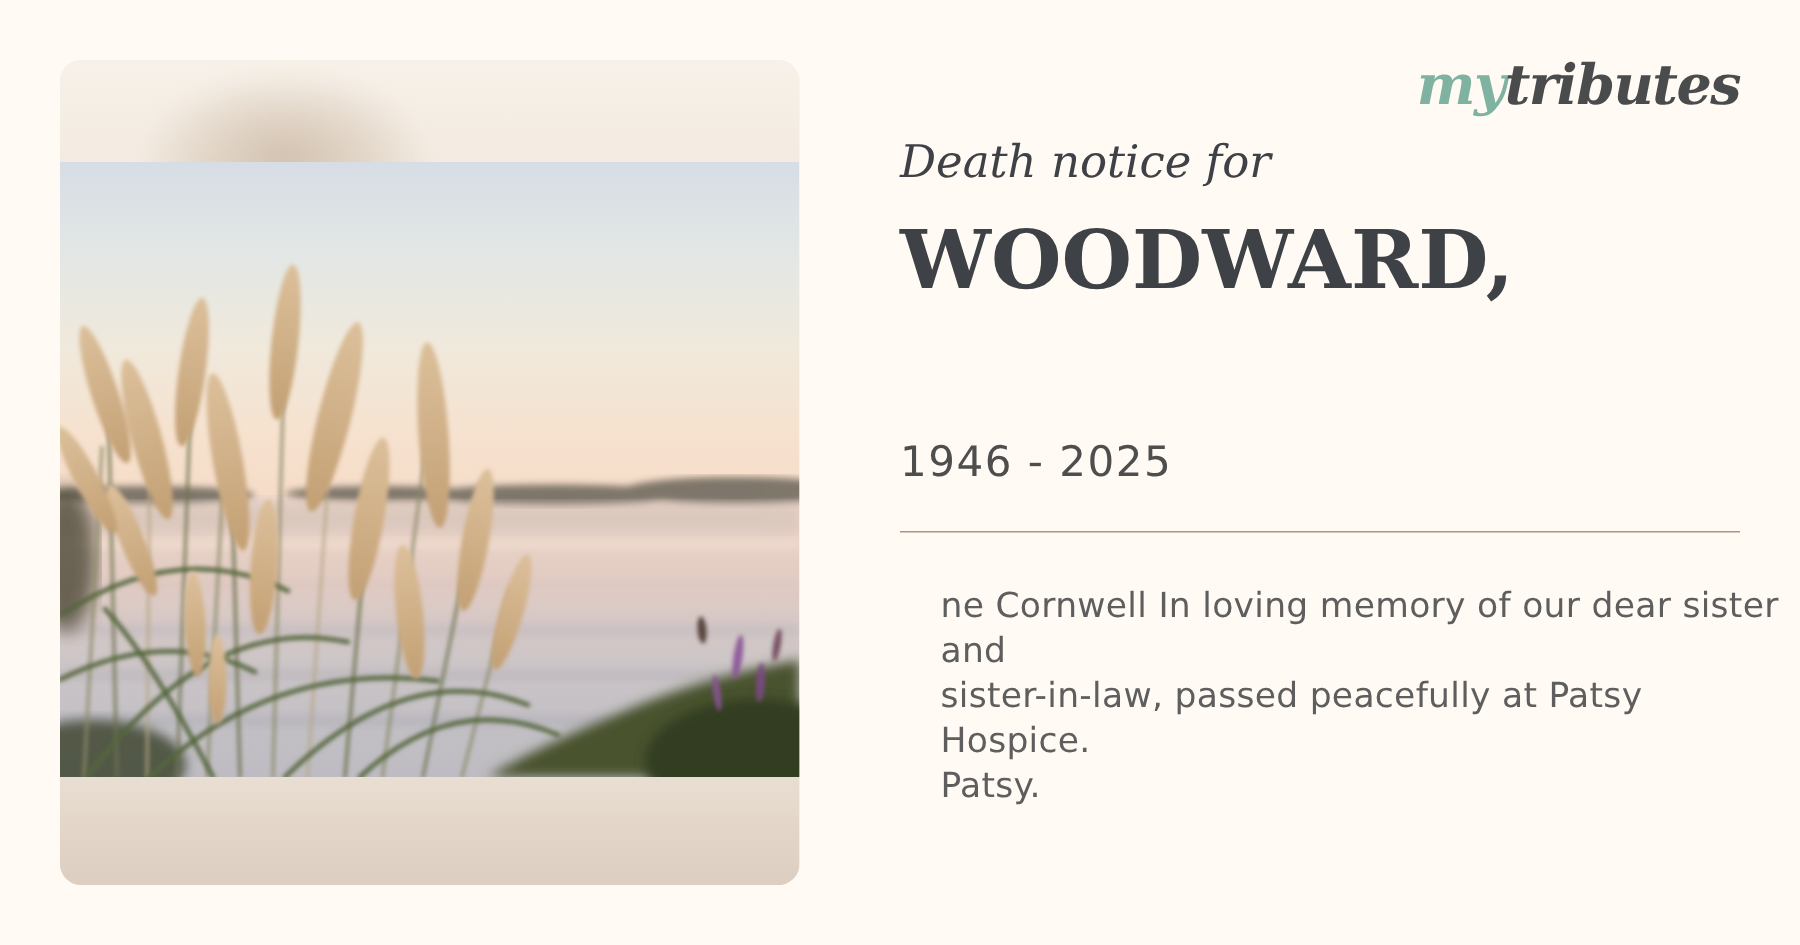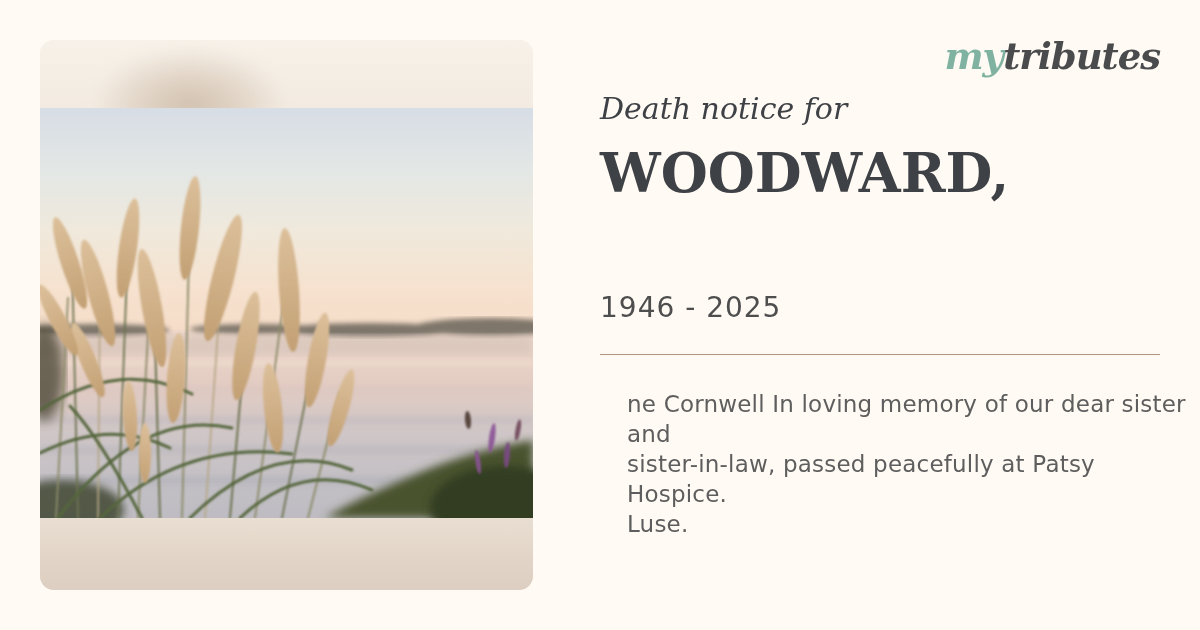--- a/index.html
+++ b/index.html
@@ -213,16 +213,16 @@
     <div>WOODWARD,</div>
   </div>
 
   <div class="years">1946 - 2025</div>
 
   <div class="divider"></div>
 
   <div class="obit-body">
     <div>ne Cornwell In loving memory of our dear sister and</div>
     <div>sister-in-law, passed peacefully at Patsy Hospice.</div>
-    <div>Luse.</div>
+    <div>Patsy.</div>
   </div>
 
 </div>
 
 </body></html>

